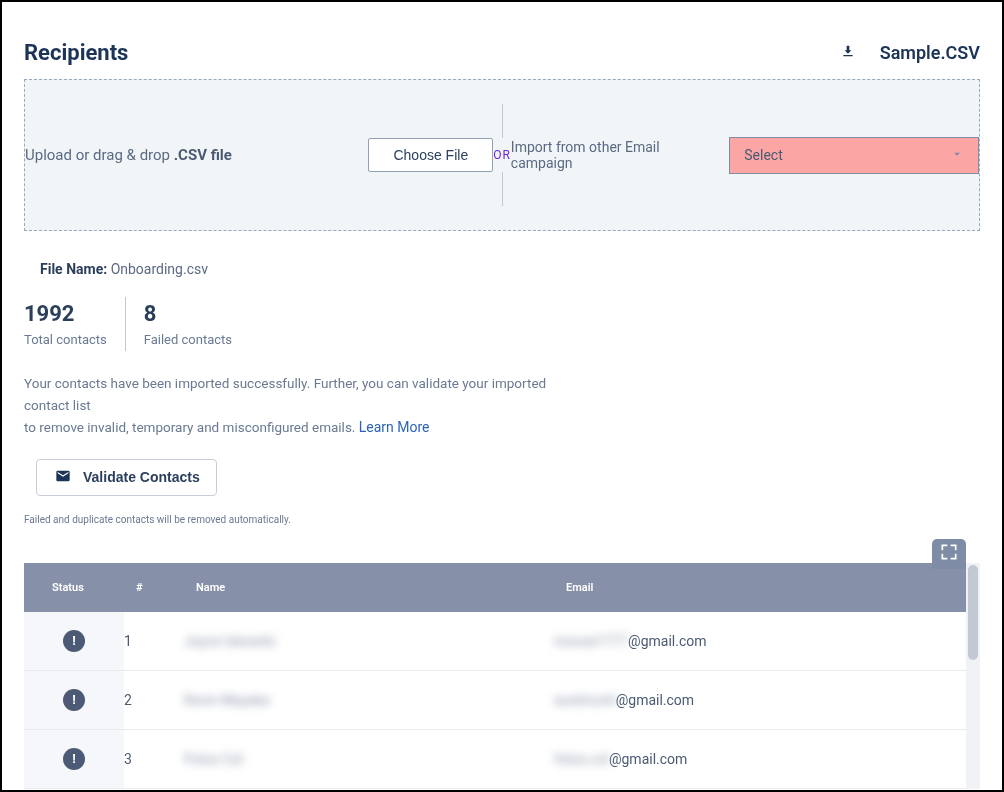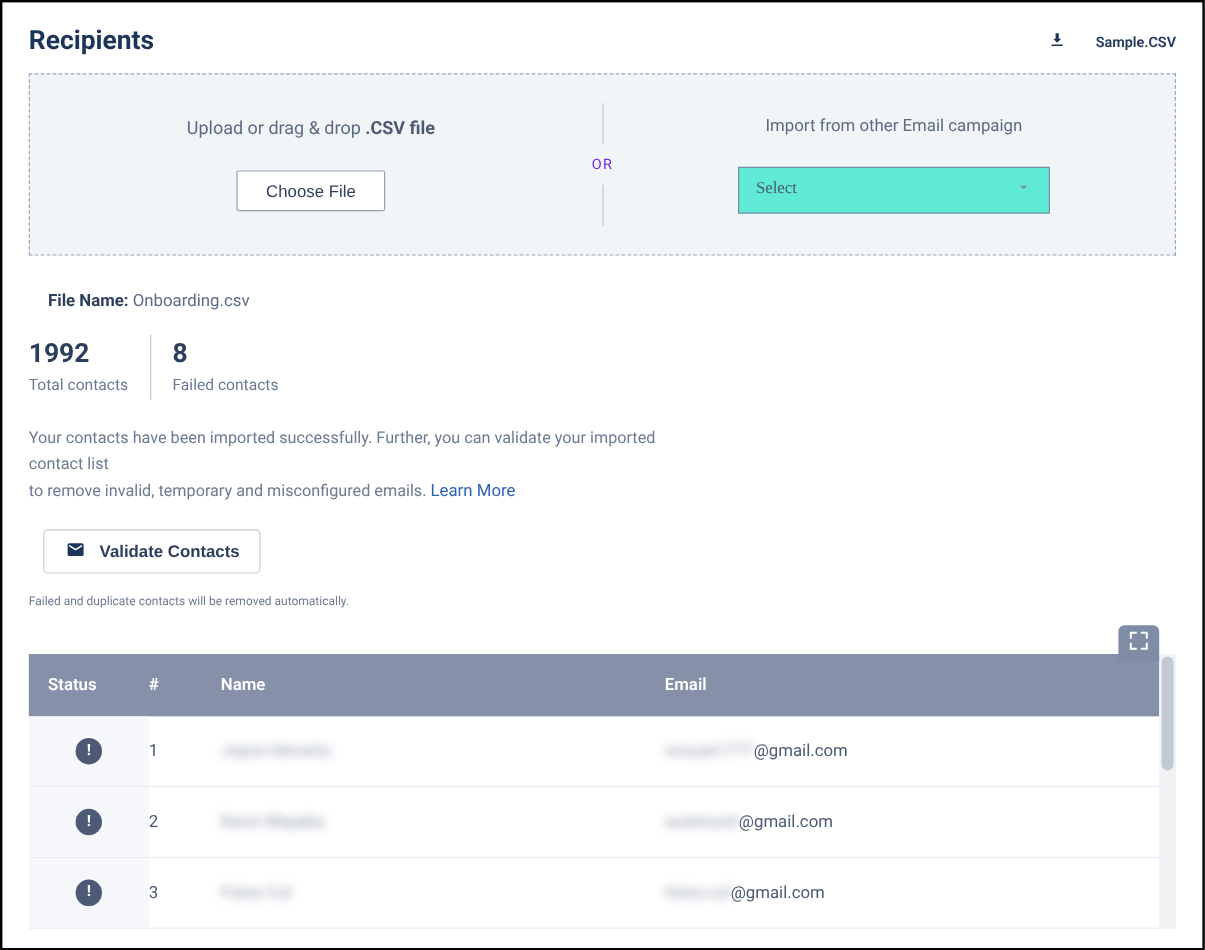--- a/index.html
+++ b/index.html
@@ -12,53 +12,54 @@
   border: 2px solid #000;
   padding: 20px 22px;
   overflow: hidden;
   position: relative;
 }
 .header-row {
   display: flex;
   justify-content: space-between;
   align-items: center;
   margin-bottom: 14px;
+  margin-top: 18px;
 }
 .page-title {
   font-size: 22px;
   font-weight: 700;
   color: #1c3458;
 }
 .sample-link {
   display: flex;
   align-items: center;
   gap: 24px;
-  font-size: 12px;
+  font-size: 18px;
   color: #1c3458;
   font-weight: 600;
   cursor: pointer;
 }
 .sample-link svg { width: 16px; height: 16px; fill: #1c3458; }
 
 .dropzone {
   border: 1.5px dashed #9aa8be;
   background: #f2f5f8;
   display: flex;
   align-items: center;
   padding: 24px 0;
   min-height: 120px;
   position: relative;
 }
 .drop-left, .drop-right {
   flex: 1;
   display: flex;
-  flex-direction: column;
-  align-items: center;
-  justify-content: flex-start;
-  gap: 26px;
+  flex-direction: row;
+  align-items: center;
+  justify-content: space-between;
+  gap: 14px;
 }
 .drop-left-title {
   font-size: 15px;
   color: #5a6a82;
 }
 .drop-left-title b { color: #4a5a72; font-weight: 700; }
 .choose-btn {
   background: #fff;
   border: 1px solid #94a0b4;
   padding: 8px 24px;
@@ -83,29 +84,28 @@
   font-size: 12px;
   letter-spacing: 1px;
 }
 .drop-right-title {
   font-size: 14px;
   color: #5a6a82;
 }
 .select-box {
   width: 260px;
   border: 1px solid #7e8ca5;
-  background: #5eead4;
+  background: #fca5a5;
   display: flex;
   align-items: center;
   justify-content: space-between;
   padding: 9px 14px;
   font-size: 14px;
   color: #4a5a72;
   cursor: pointer;
-  font-family: Liberation Serif, serif;
 }
 .select-box svg { width: 14px; height: 14px; fill: #7e8ca5; }
 
 .file-row {
   margin-top: 30px;
   font-size: 14px;
   color: #5a6a82;
   margin-left: 16px;
 }
 .file-row b { color: #2b3f5c; font-weight: 700; }
@@ -185,23 +185,23 @@
 
 .table-container {
   display: flex;
   width: 100%;
 }
 .table-main { flex: 1; }
 .table-head {
   display: flex;
   background: #8691a9;
   color: #fff;
-  font-size: 14px;
+  font-size: 11px;
   font-weight: 600;
-  padding: 18px 0;
+  padding: 18px 12px;
 }
 .col-status { width: 100px; padding-left: 16px; }
 .col-num { width: 60px; }
 .col-name { width: 370px; }
 .col-email { flex: 1; }
 
 .table-row {
   display: flex;
   align-items: center;
   padding: 18px 0;

